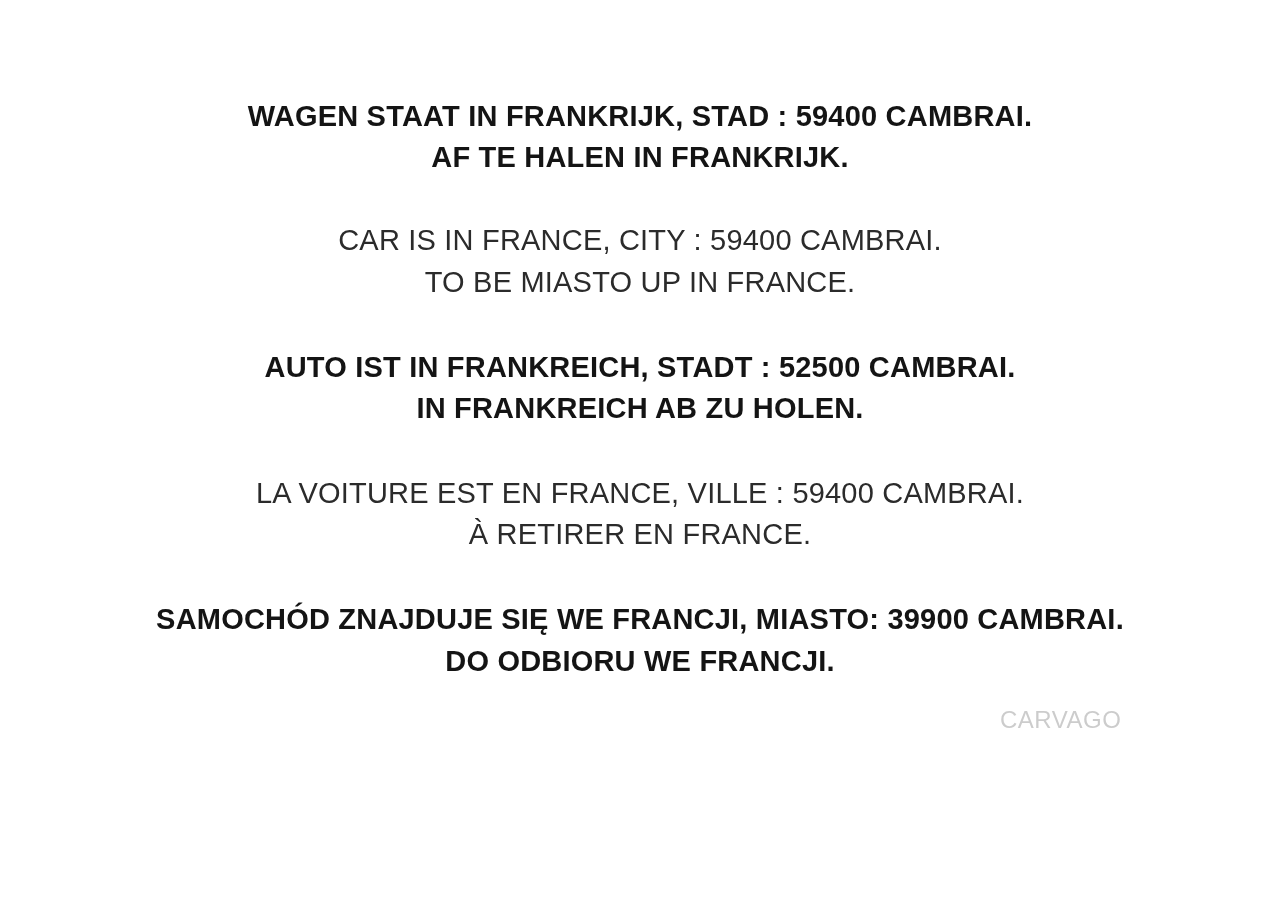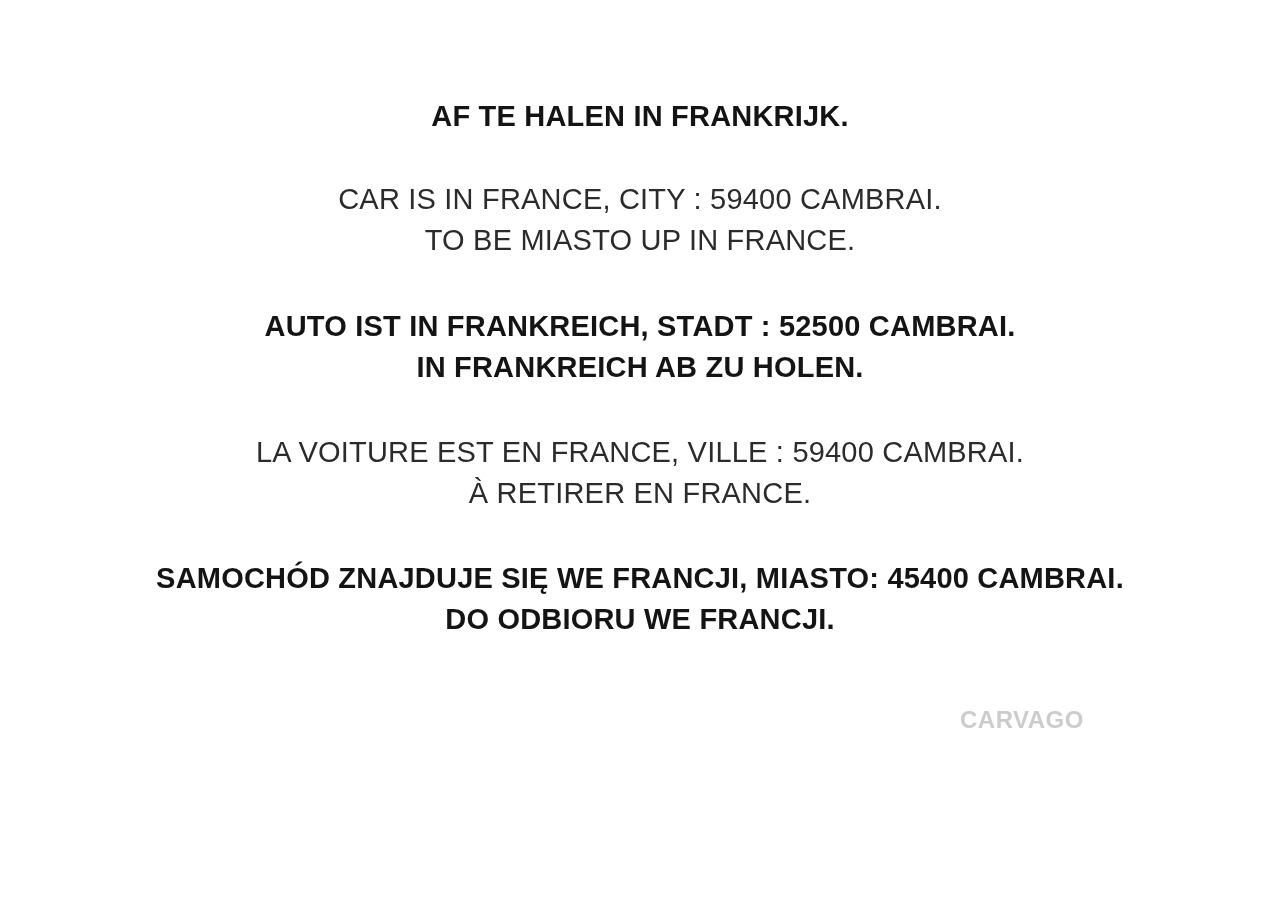--- a/index.html
+++ b/index.html
@@ -43,36 +43,37 @@
     font-weight: normal;
     font-size: 29px;
     color: #2b2b2b;
     text-align: center;
   }
   .gap-md { height: 42px; }
   .gap-lg { height: 44px; }
 
   .watermark {
     position: absolute;
-    left: 960px;
+    left: 1000px;
     top: 706px;
     font-size: 24px;
-    font-weight: bold;
+    font-weight: normal;
     color: rgba(120,120,120,0.38);
     letter-spacing: 0.5px;
     pointer-events: none;
     white-space: nowrap;
   }
 </style>
 </head>
 <body>
 
 <div class="page">
 
   <div class="block">
+    <div class="line bold">WAGEN STAAT IN FRANKRIJK, STAD : 59400 CAMBRAI.</div>
     <div class="line bold">AF TE HALEN IN FRANKRIJK.</div>
   </div>
 
   <div class="gap-md"></div>
 
   <div class="block">
     <div class="line regular">CAR IS IN FRANCE, CITY : 59400 CAMBRAI.</div>
     <div class="line regular">TO BE MIASTO UP IN FRANCE.</div>
   </div>
 
@@ -86,19 +87,19 @@
   <div class="gap-lg"></div>
 
   <div class="block">
     <div class="line regular">LA VOITURE EST EN FRANCE, VILLE : 59400 CAMBRAI.</div>
     <div class="line regular">À RETIRER EN FRANCE.</div>
   </div>
 
   <div class="gap-lg"></div>
 
   <div class="block">
-    <div class="line bold">SAMOCHÓD ZNAJDUJE SIĘ WE FRANCJI, MIASTO: 45400 CAMBRAI.</div>
+    <div class="line bold">SAMOCHÓD ZNAJDUJE SIĘ WE FRANCJI, MIASTO: 39900 CAMBRAI.</div>
     <div class="line bold">DO ODBIORU WE FRANCJI.</div>
   </div>
 
   <div class="watermark">CARVAGO</div>
 
 </div>
 
 </body></html>

